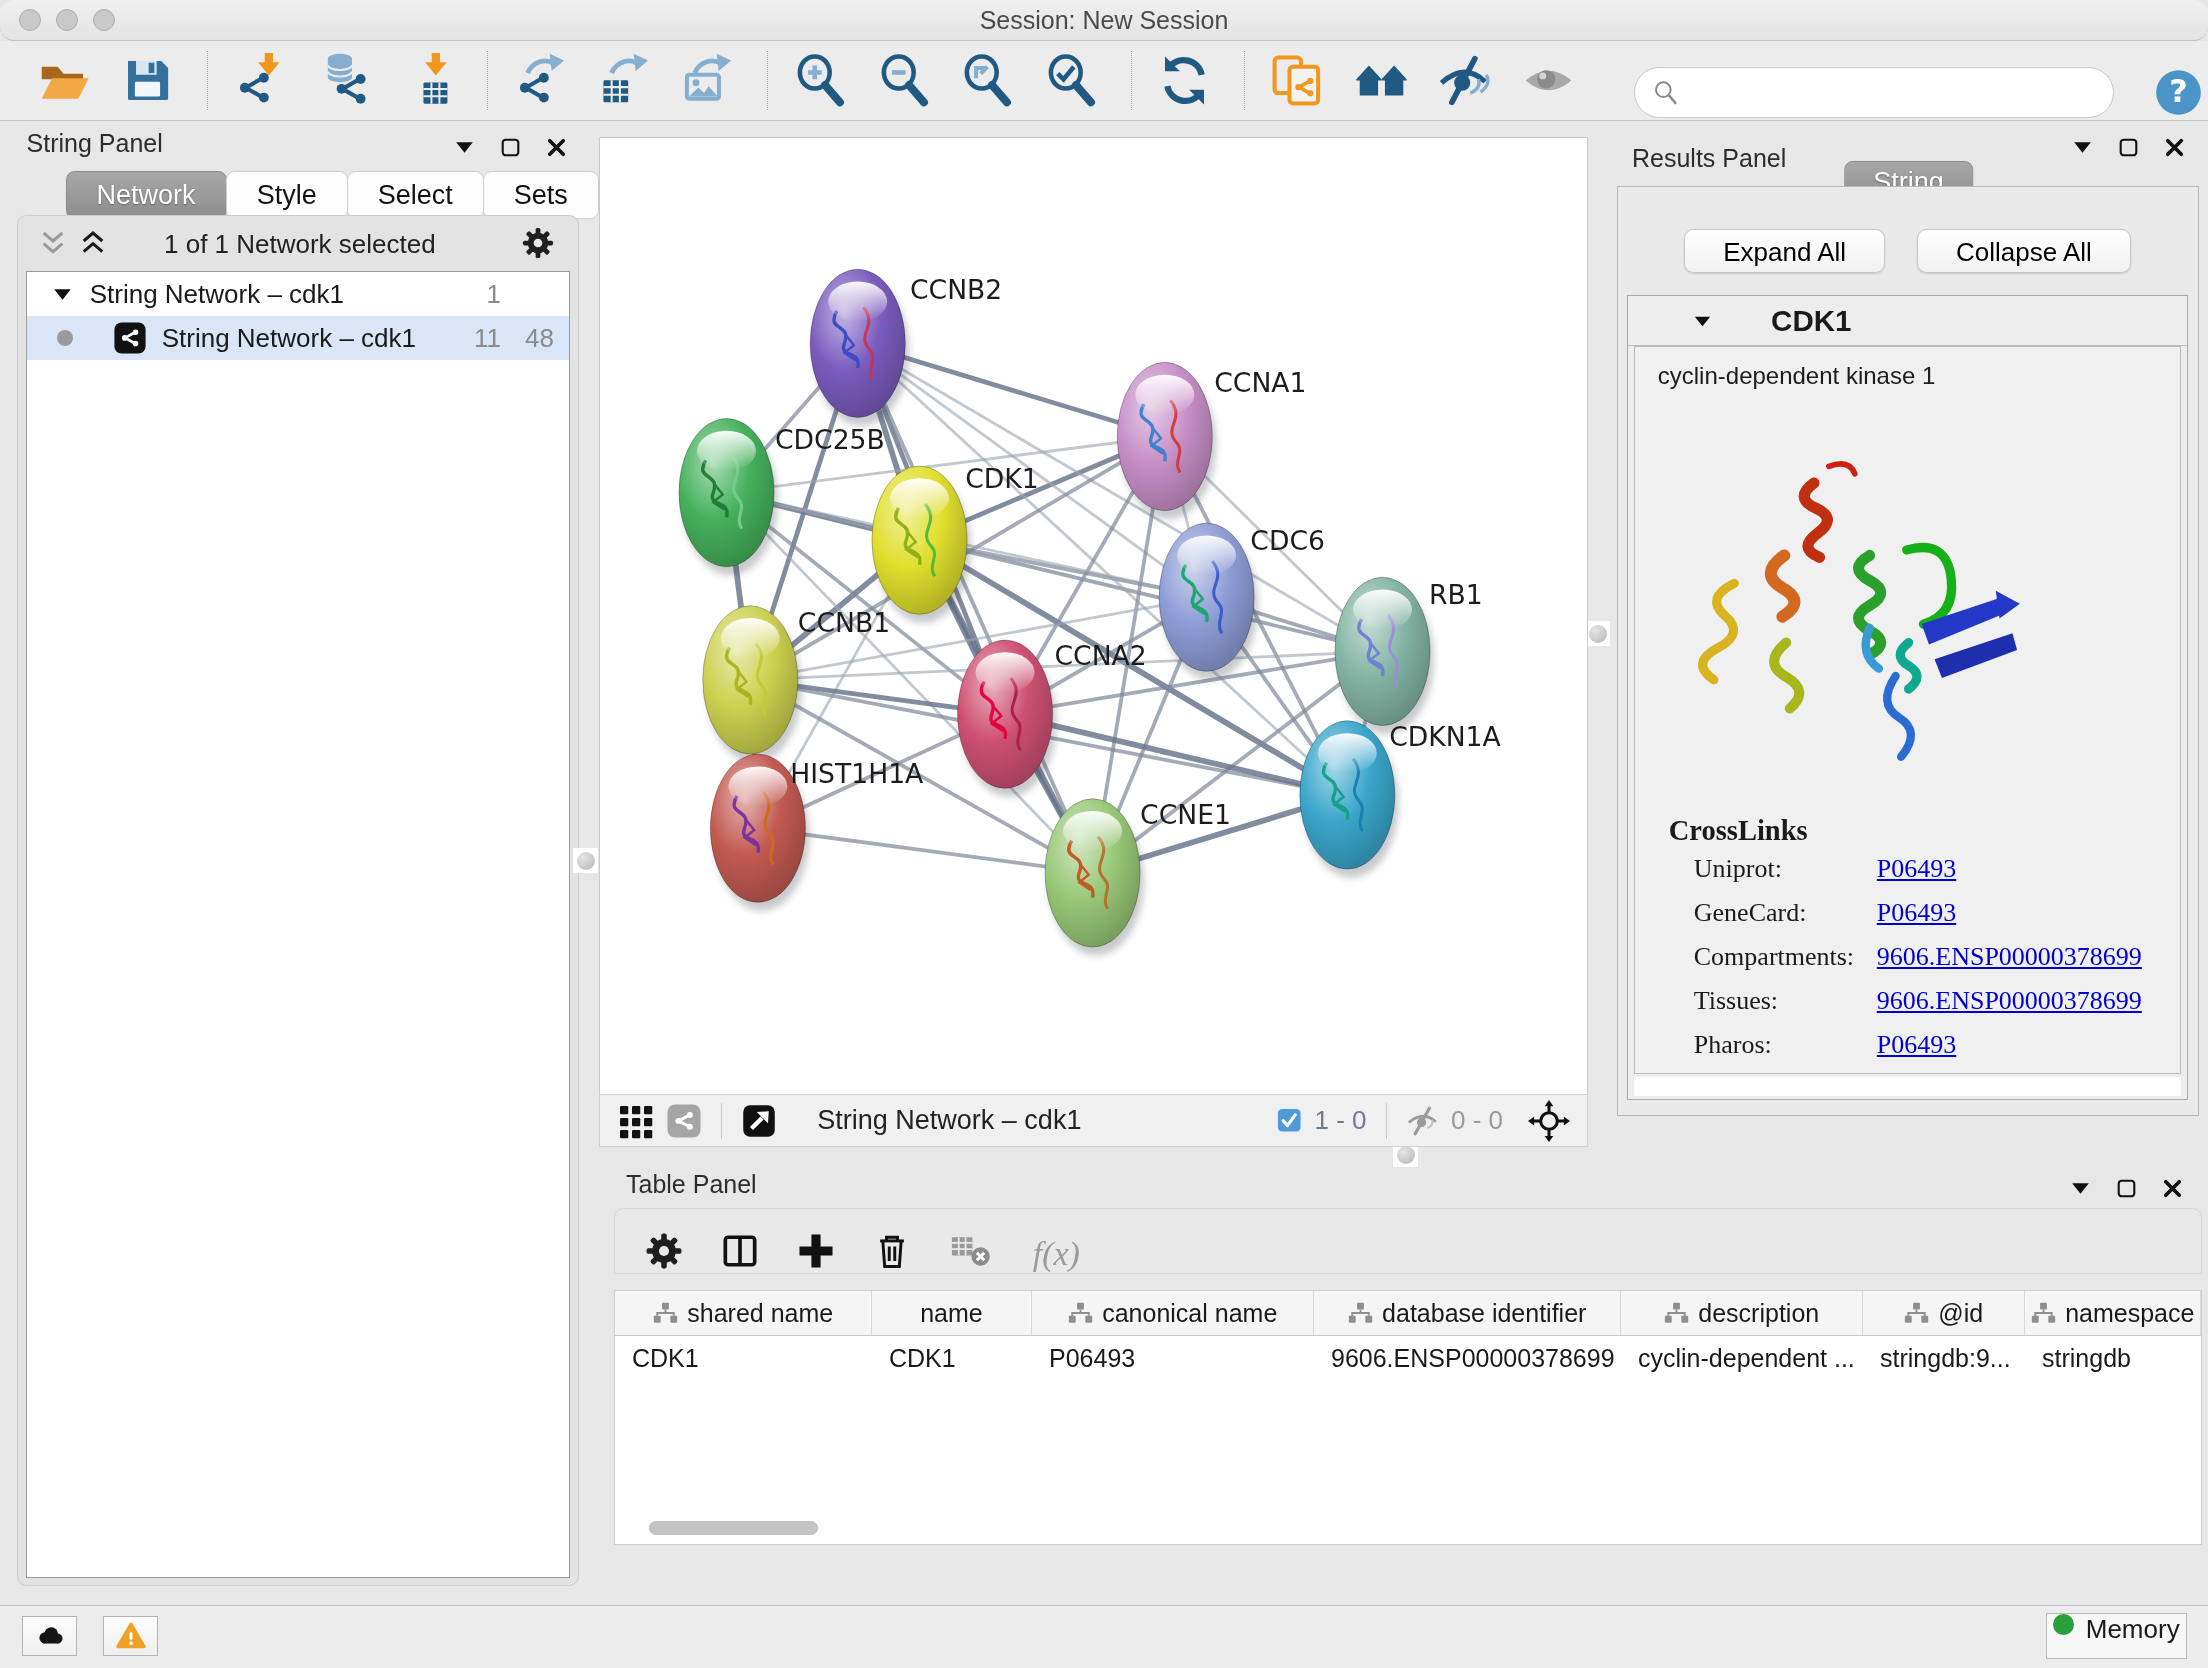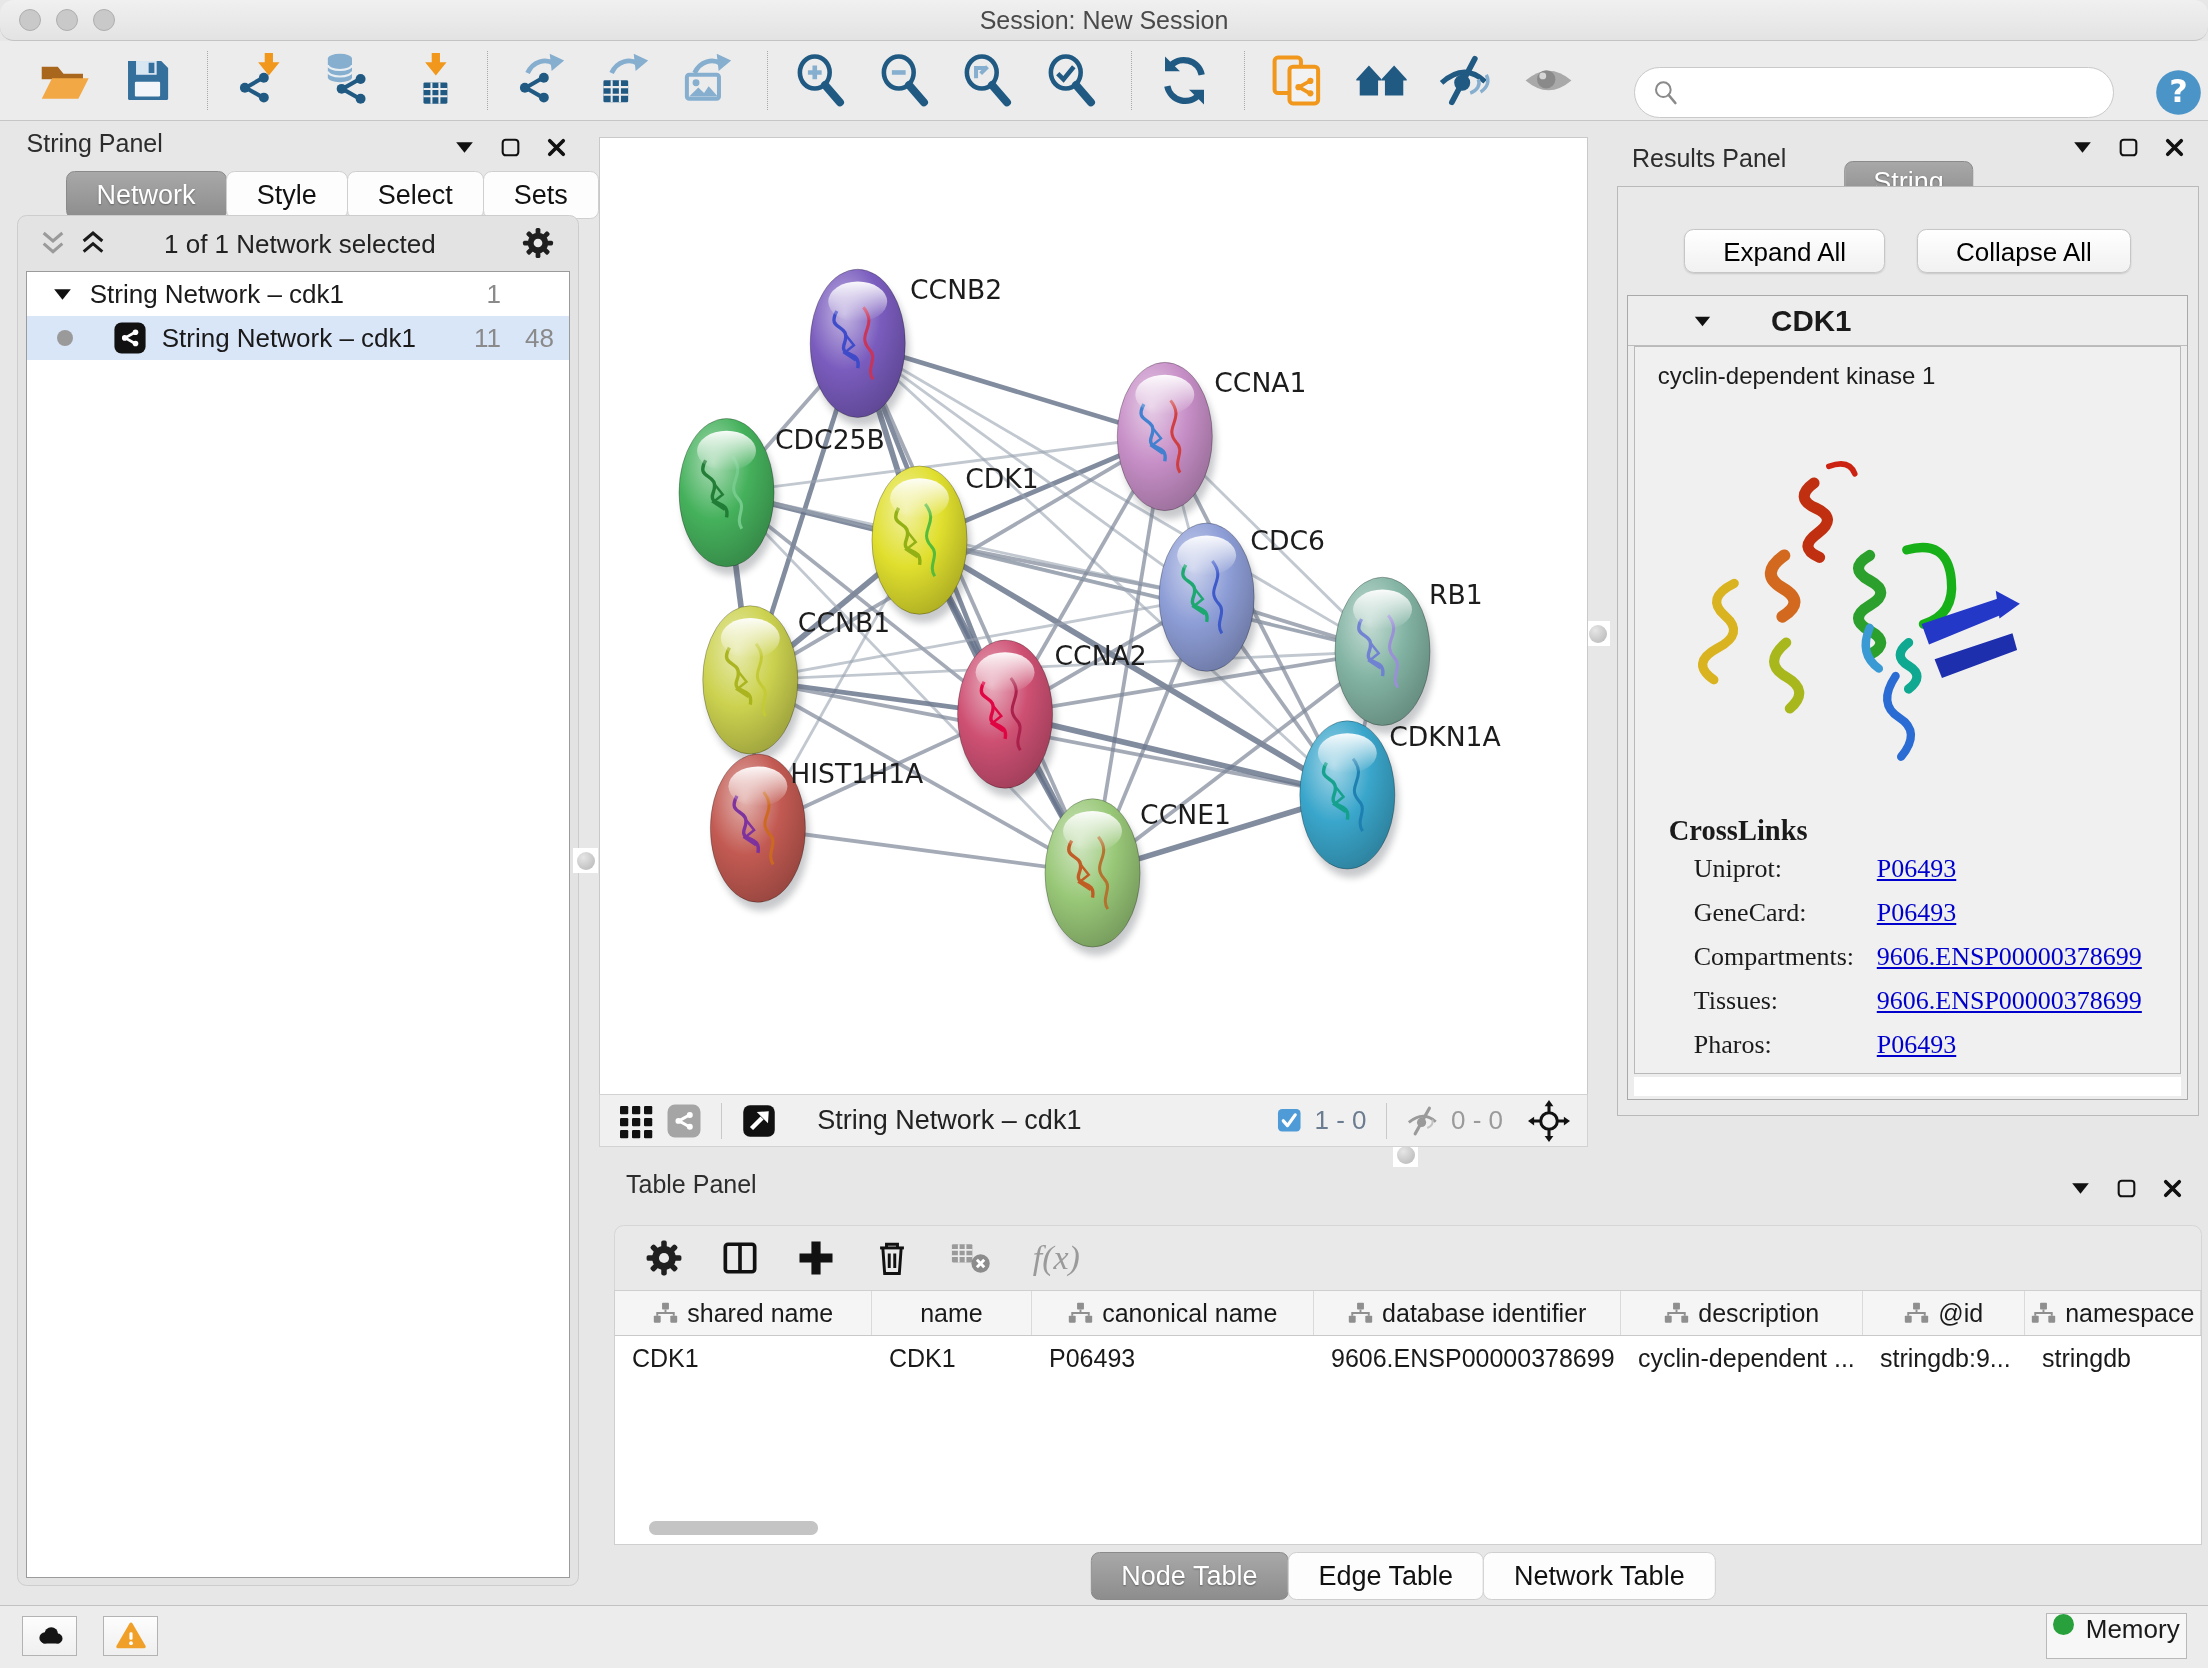--- a/index.html
+++ b/index.html
@@ -89,22 +89,22 @@
   .protein{position:absolute;left:38px;top:99px;width:371px;height:320px;}
   .xl{position:absolute;left:0px;top:468px;right:0;font-family:"Liberation Serif",serif;}
   .xl-head{font-size:28.5px;font-weight:bold;margin-left:34px;}
   .xl-row{display:flex;height:44px;align-items:center;margin-left:59px;font-size:26px;}
   .xl-row .xlab{width:183px;flex:none;}
   .xl-row a{color:#0000cc;text-decoration:underline;}
   
   .tp{position:absolute;left:599px;top:1168px;right:0;height:438px;}
   .tp-head{position:absolute;left:27px;top:1.9px;}
   .tp .head-icons{right:23px;}
-  .tp-toolbar{position:absolute;left:15px;top:57px;right:5.7px;height:66px;background:#e9e9e9;
-     border:1px solid #d6d6d6;border-radius:9.5px 9.5px 0 0;display:flex;align-items:center;padding-left:27px;box-sizing:border-box;}
+  .tp-toolbar{position:absolute;left:15px;top:40px;right:5.7px;height:66px;background:#e9e9e9;
+     border:1px solid #d6d6d6;border-radius:9.5px 9.5px 0 0;display:flex;align-items:flex-end;padding-left:27px;box-sizing:border-box;}
   .tp-toolbar .ic{width:44px;height:44px;margin-right:32px;}
   .fx{font-family:"Liberation Serif",serif;font-style:italic;font-size:34px;color:#9a9a9a;margin-left:5.7px;}
   .tp-table{position:absolute;left:15px;top:122px;right:5.7px;height:255px;background:#fff;border:1px solid #cfcfcf;box-sizing:border-box;overflow:hidden;}
   .thead{display:flex;height:44px;background:#f5f5f5;border-bottom:1px solid #c9c9c9;}
   .th{display:flex;align-items:center;justify-content:center;gap:9.5px;border-right:1px solid #dadada;
       font-size:25px;box-sizing:border-box;overflow:hidden;flex:none;}
   .th .ic{width:25px;height:22px;flex:none;}
   .trow{display:flex;height:44px;}
   .td{display:flex;align-items:center;padding-left:17px;font-size:25px;box-sizing:border-box;overflow:hidden;flex:none;white-space:nowrap;}
   .hthumb{position:absolute;left:34px;bottom:9.5px;width:169px;height:13.3px;border-radius:6.7px;background:#c4c4c4;}
@@ -930,25 +930,20 @@
             <div class="td" style="width: 160px;">CDK1</div>
             <div class="td" style="width: 282px;">P06493</div>
             <div class="td" style="width: 307px;">9606.ENSP00000378699</div>
             <div class="td" style="width: 242px;">cyclin-dependent ...</div>
             <div class="td" style="width: 162px;">stringdb:9...</div>
             <div class="td" style="width: 176px;">stringdb</div>
           </div>
         </div>
       <div class="hthumb"></div>
     </div>
-    <div class="tabs tp-tabs" id="tbl-tabs">
-        <div class="tab sel">Node Table</div>
-        <div class="tab">Edge Table</div>
-        <div class="tab">Network Table</div>
-      </div>
   </div>
 
   <div class="statusbar">
     <div class="sb-btn" style="left:22px">
       <span class="ic">
           <svg viewBox="0 0 48 48" xmlns="http://www.w3.org/2000/svg">
             <g fill="#151515">
               <circle cx="16" cy="27" r="9"></circle>
               <circle cx="26" cy="21" r="11"></circle>
               <circle cx="36" cy="28" r="8"></circle>

